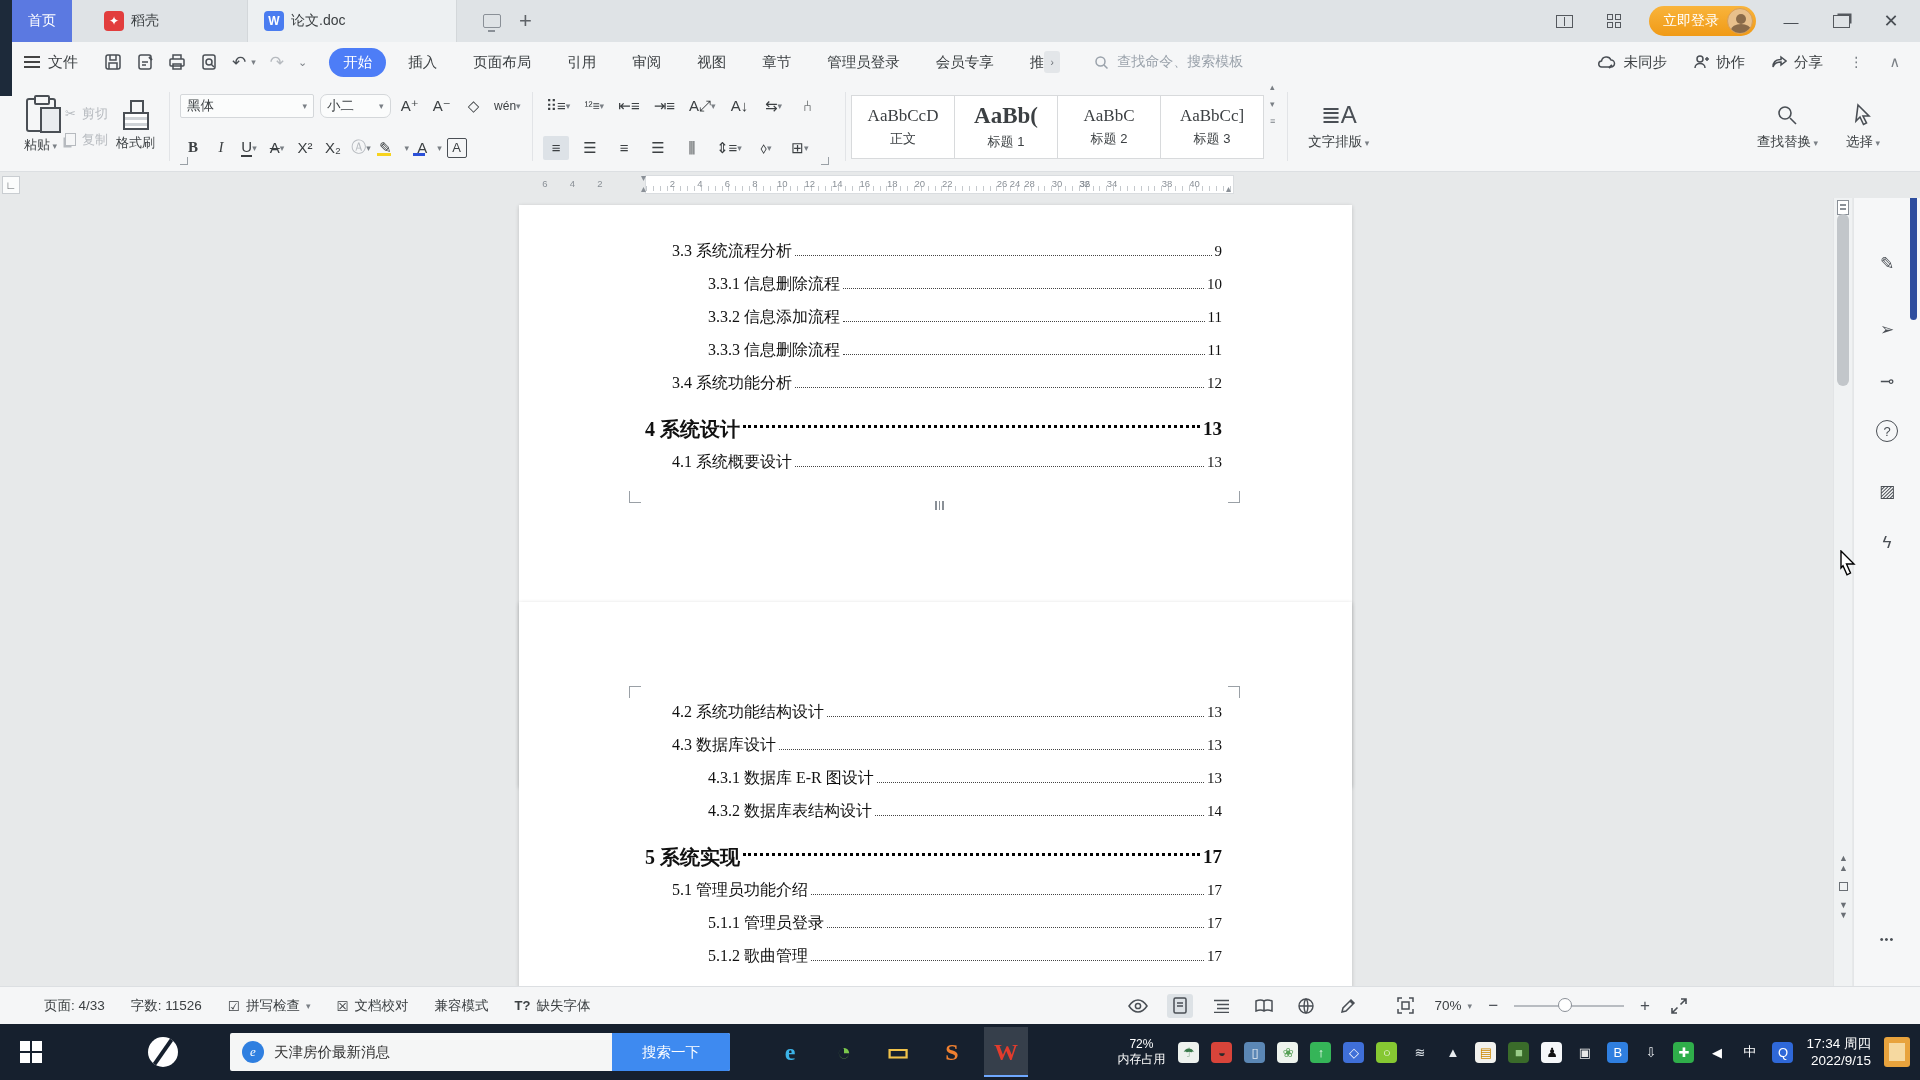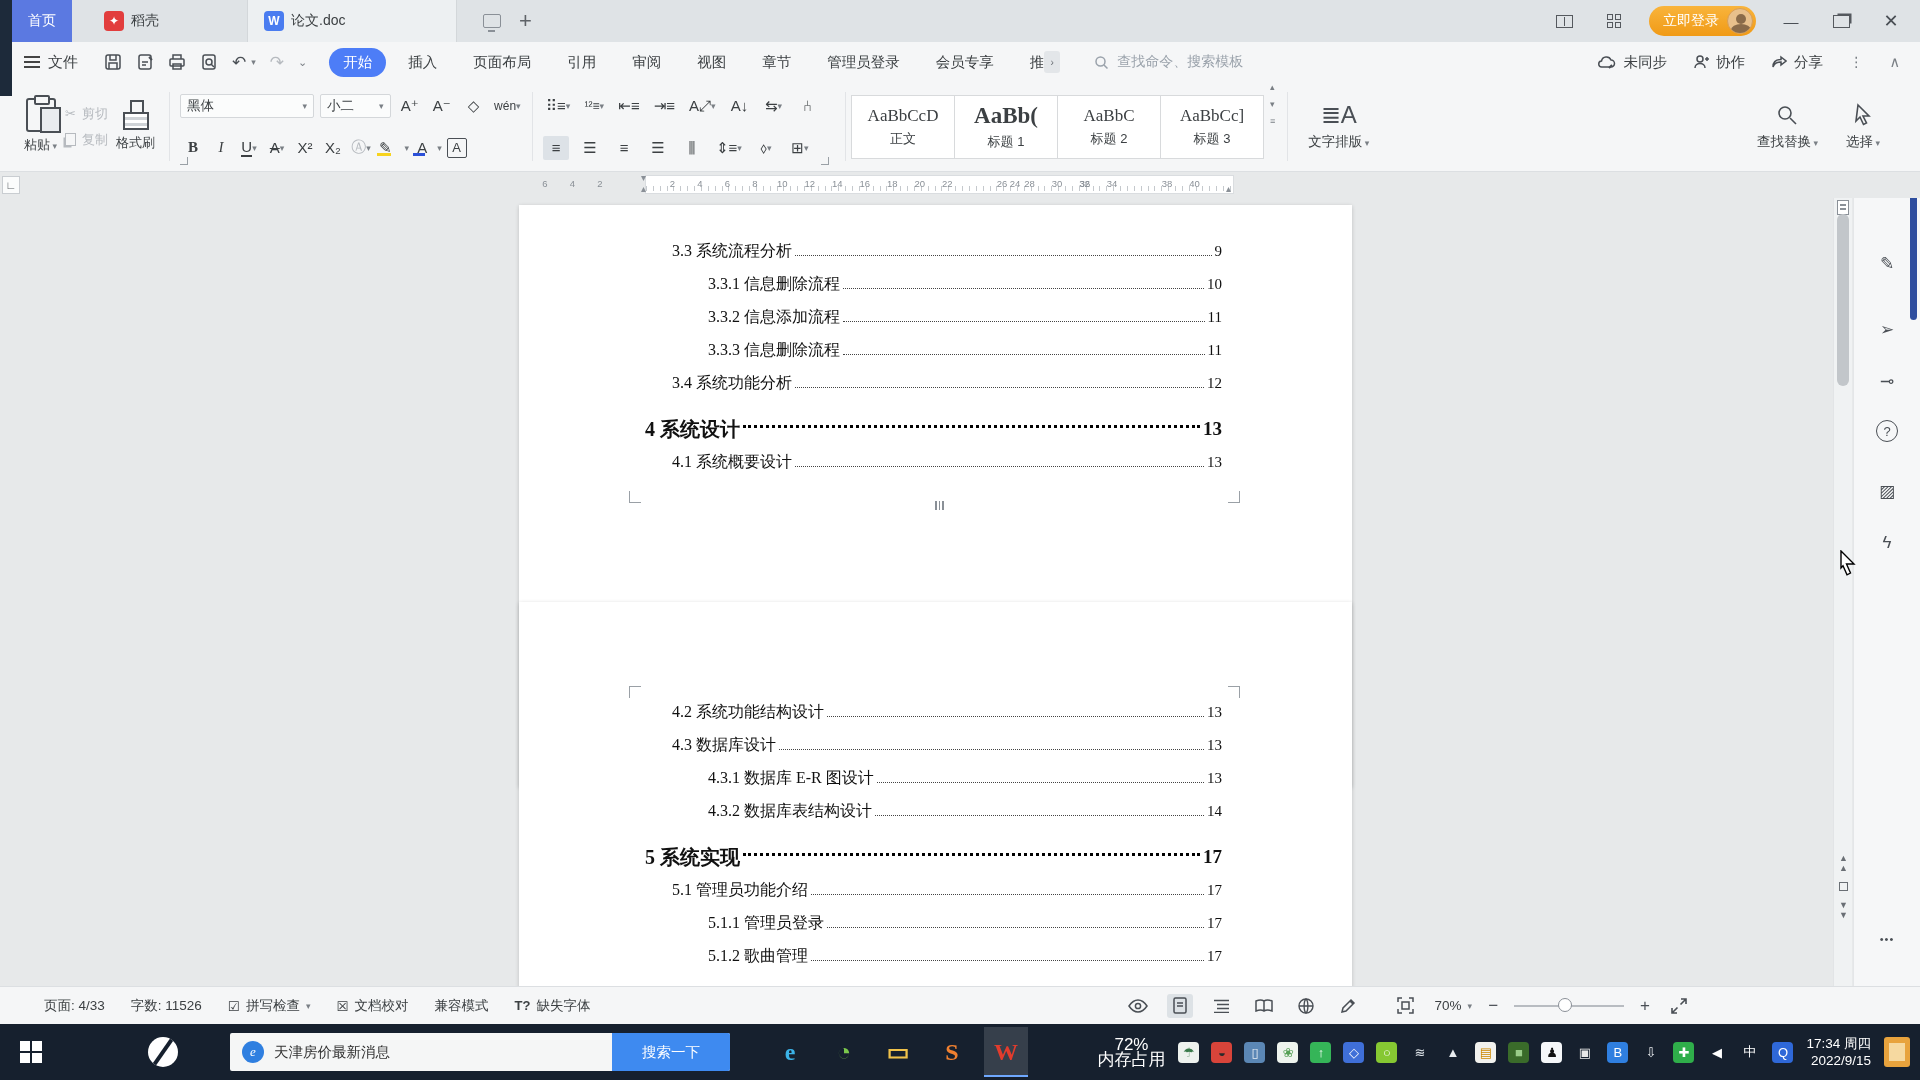--- a/index.html
+++ b/index.html
@@ -140,21 +140,21 @@
   .tb-swirl { width:30px; height:30px; border-radius:50%; background:#fff; margin-left:86px; position:relative; overflow:hidden; }
   .tb-swirl::after { content:""; position:absolute; left:13px; top:-4px; width:4px; height:38px; background:#16202e; transform:rotate(35deg); }
   .tb-search { margin-left:52px; width:500px; height:38px; background:#f5f6f6; border-radius:2px; display:flex; align-items:center; overflow:hidden; }
   .tb-search .se-ic { width:22px; height:22px; border-radius:50%; background:#2f7fe0; color:#fff; font-size:13px; font-style:italic; font-family:"Liberation Serif",serif; display:flex; align-items:center; justify-content:center; margin:0 10px 0 12px; }
   .tb-search .stext { color:#333; font-size:14.5px; flex:1; }
   .tb-search .sbtn { width:118px; height:38px; background:#3e8af0; color:#fff; font-size:14.5px; display:flex; align-items:center; justify-content:center; }
   .tb-apps { display:flex; align-items:center; gap:10px; margin-left:38px; }
   .tb-app { width:44px; height:50px; display:flex; align-items:center; justify-content:center; }
   .tb-app.active { background:rgba(255,255,255,.14); box-shadow:inset 0 -2px 0 #6fa8ff; }
   .tb-right { margin-left:auto; display:flex; align-items:center; gap:13px; padding-right:10px; }
-  .memblock { text-align:center; font-size:17px; line-height:15px; white-space:nowrap; }
+  .memblock { text-align:center; font-size:12px; line-height:15px; white-space:nowrap; }
   .tray { display:flex; align-items:center; gap:12px; }
   .tray-ic { width:21px; height:21px; border-radius:4px; display:flex; align-items:center; justify-content:center; font-size:13px; }
   .clock { text-align:right; font-size:13.5px; line-height:17px; white-space:nowrap; }
   .notif { width:26px; height:30px; border-radius:3px; background:#e8a33d; position:relative; }
   .notif::after { content:""; position:absolute; left:5px; top:6px; width:16px; height:18px; background:#f6d9a0; }
   svg { display:block; }
 </style>
 </head>
 <body>
 
@@ -303,21 +303,21 @@
     </div>
     <div class="corner-mark" style="left:180px;bottom:6px;"></div>
   </div>
   <div class="rb-sep"></div>
   <div class="fontgrp" style="width:350px;">
     <div class="iconrow" style="gap:6px;">
       <div class="combo" style="width:150px;">
           <span>黑体</span>
           <span class="dd">▾</span>
         </div>
-      <div class="combo" style="width:78px;">
+      <div class="combo" style="width:78px;border-radius:7px;">
           <span>小二</span>
           <span class="dd">▾</span>
         </div>
       <div class="ibtn">A⁺</div>
       <div class="ibtn">A⁻</div>
       <div class="ibtn">◇</div>
       <div class="ibtn" style="font-size:12px;">wén<span class="dd">▾</span></div>
     </div>
     <div class="iconrow">
       <div class="ibtn" style="font-weight:bold;font-family:'Liberation Serif',serif;">B</div>

